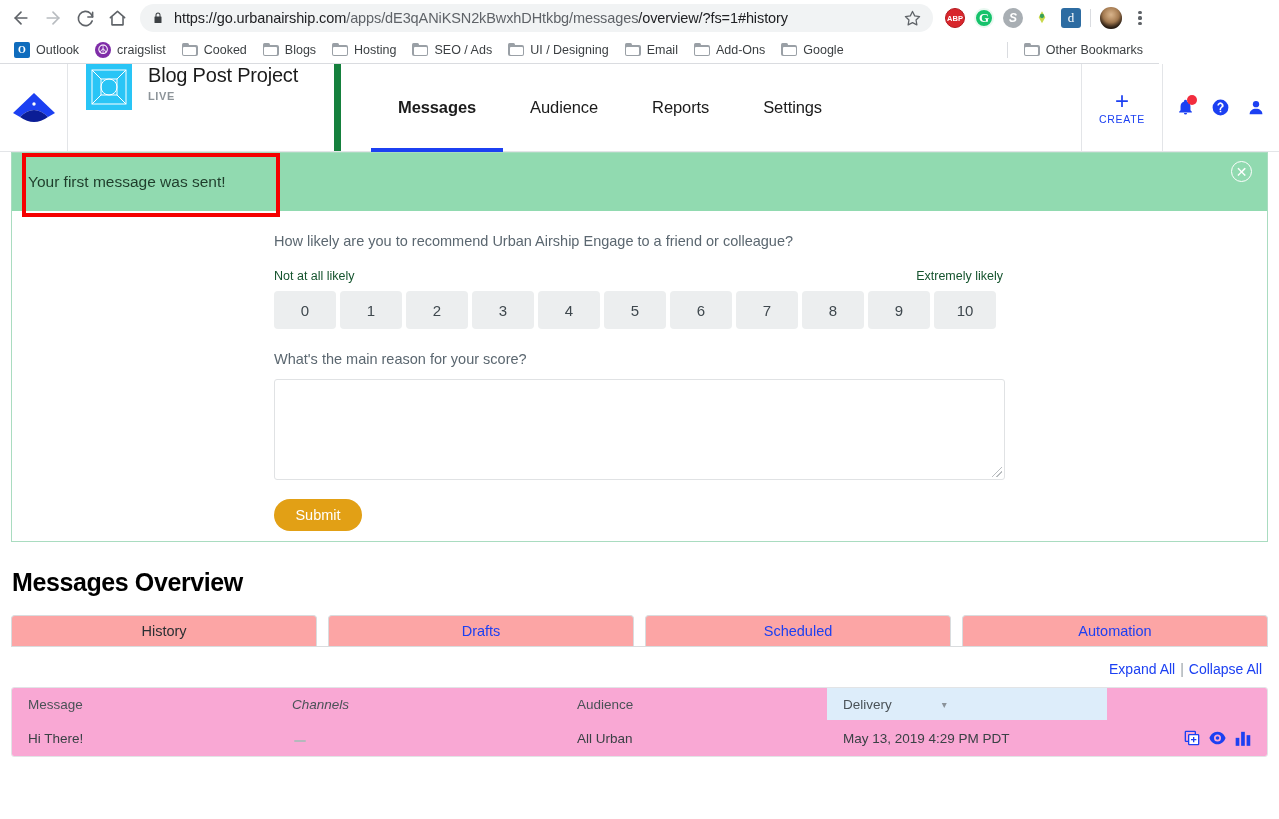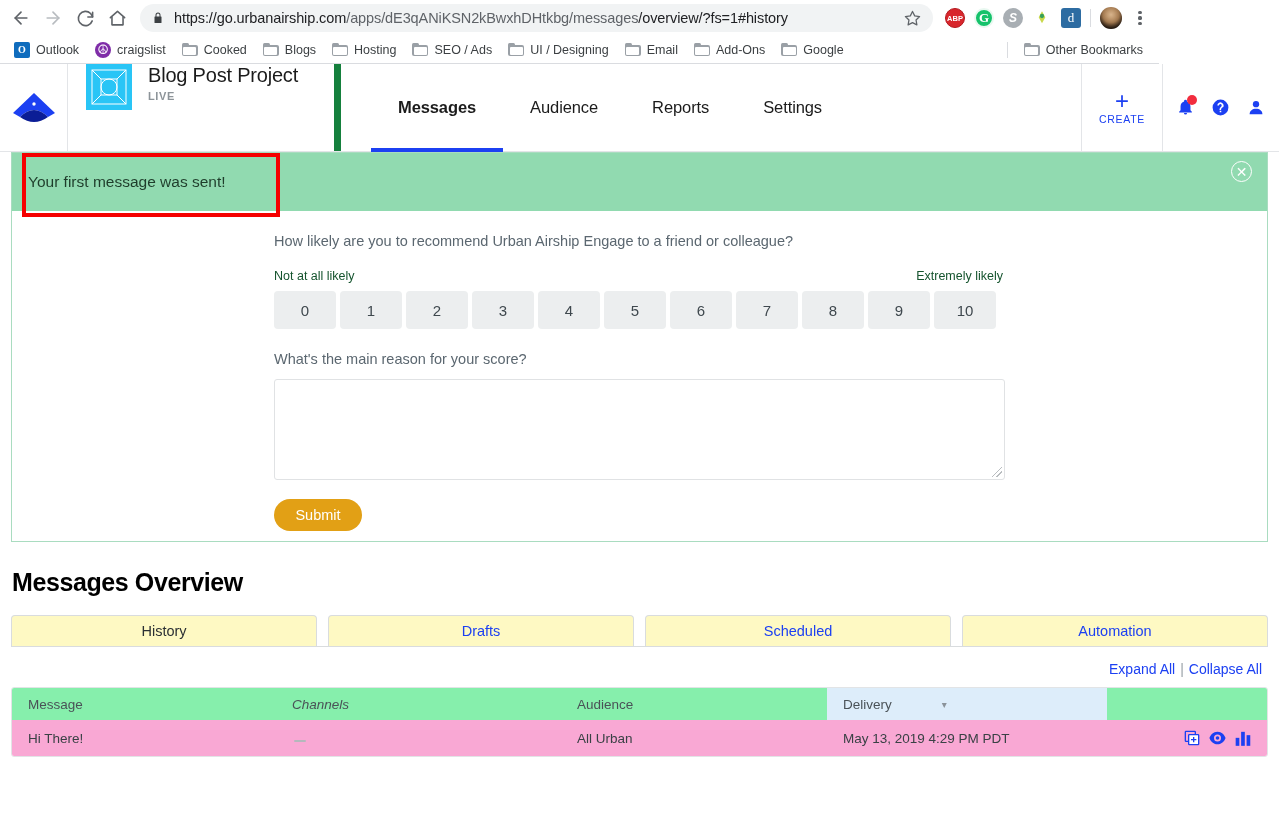--- a/index.html
+++ b/index.html
@@ -199,36 +199,36 @@
   .overview-title {
     font-size:25px; font-weight:bold; color:#000; margin:26px 0 0 12px;
     letter-spacing:-0.4px;
   }
 
   .tabs-row { display:flex; gap:11px; margin:18px 11px 0 11px; }
   .tab {
     flex:1 1 0; height:31px; border:1px solid #d9dcde;
     border-radius:4px 4px 0 0; display:flex; align-items:center;
     justify-content:center; font-size:14.5px; color:#1c40f2;
-    background:#fef9c3; border-bottom:none;
+    background:#fca5a5; border-bottom:none;
   }
   .tab.active { color:#2a2f33; }
   .tabs-underline { height:1px; background:#d9dcde; margin:0 11px; }
 
   .expand-row {
     display:flex; justify-content:flex-end; margin:14px 17px 0 0;
     font-size:14px; color:#1c40f2; gap:5px;
   }
   .expand-row .divider { color:#9aa2a8; }
 
   .table-wrap {
     margin:10px 11px 0 11px; border:1px solid #e2e4e6; border-radius:3px;
     overflow:hidden; background:#fff;
   }
-  .tbl-head { display:flex; height:32px; background:#86efac; align-items:center;}
+  .tbl-head { display:flex; height:32px; background:#f9a8d4; align-items:center;}
   .tbl-row  { display:flex; height:36px; align-items:center; background:#f9a8d4;}
   .c-msg  { width:280px; padding-left:16px; }
   .c-chan { width:285px;font-style:italic; }
   .c-aud  { width:250px; }
   .c-del  { width:280px; padding-left:16px; height:32px; display:flex;
             align-items:center;gap:44px; }
   .c-act  { flex:1 1 auto; display:flex; justify-content:flex-end;
             padding-right:16px; gap:9px; align-items:center;}
   .th { font-size:13.5px; color:#4a5257; }
   .td { font-size:13.5px; color:#3a4145; }

